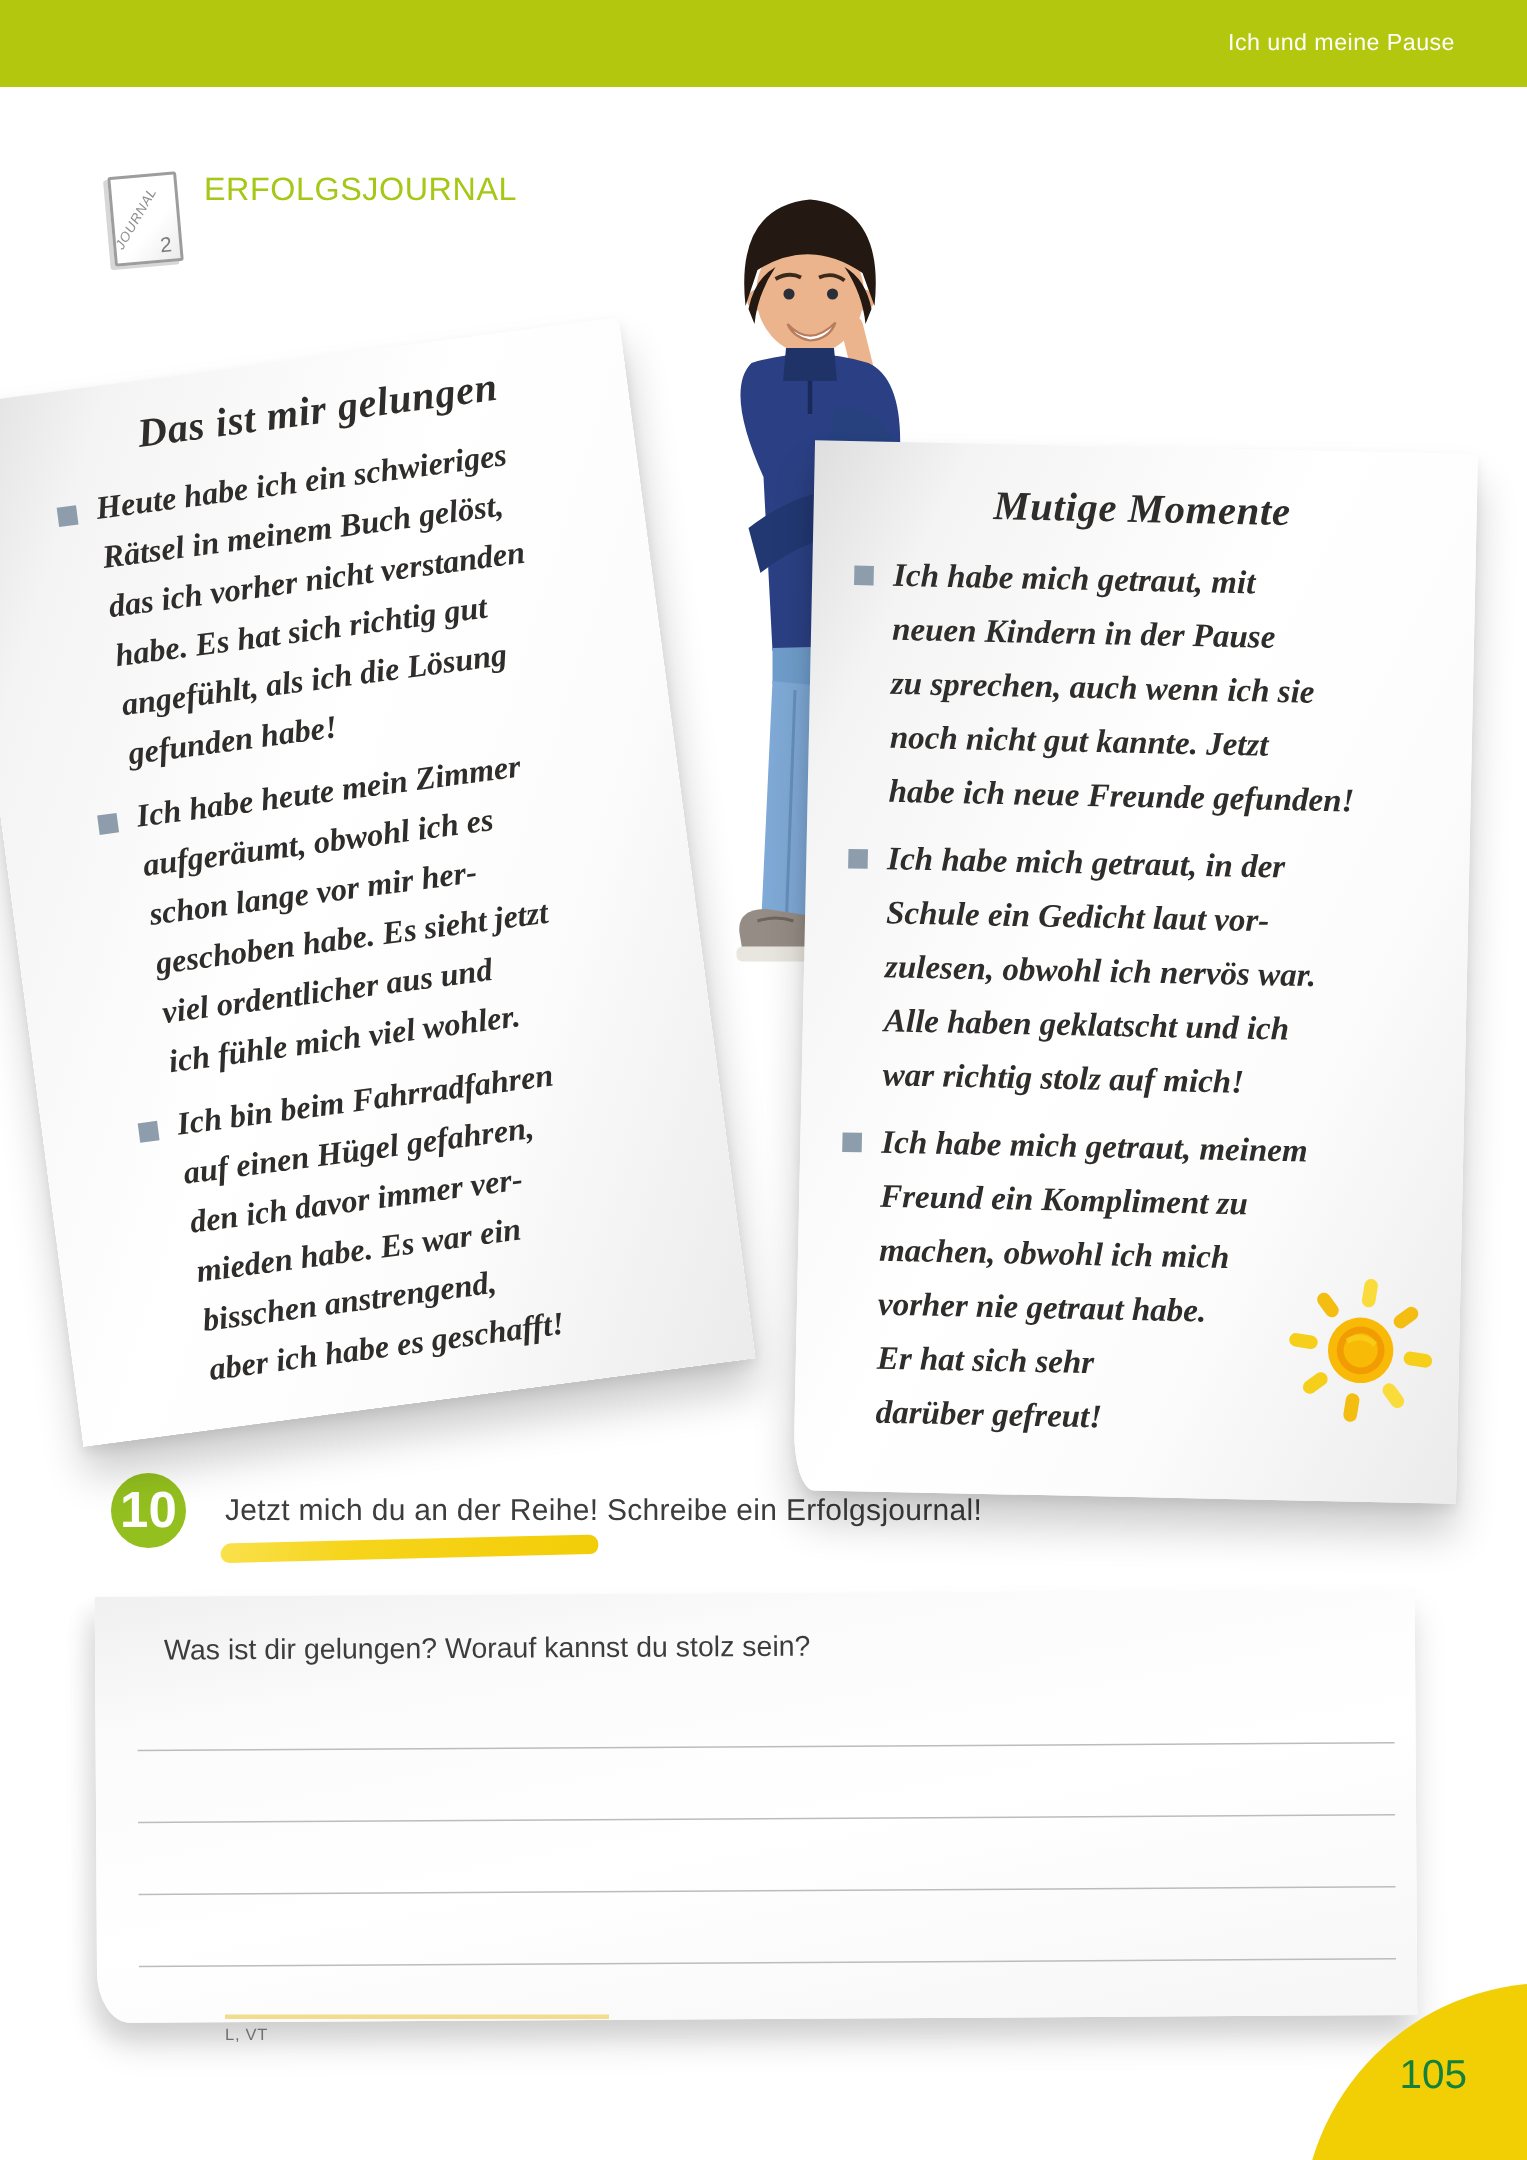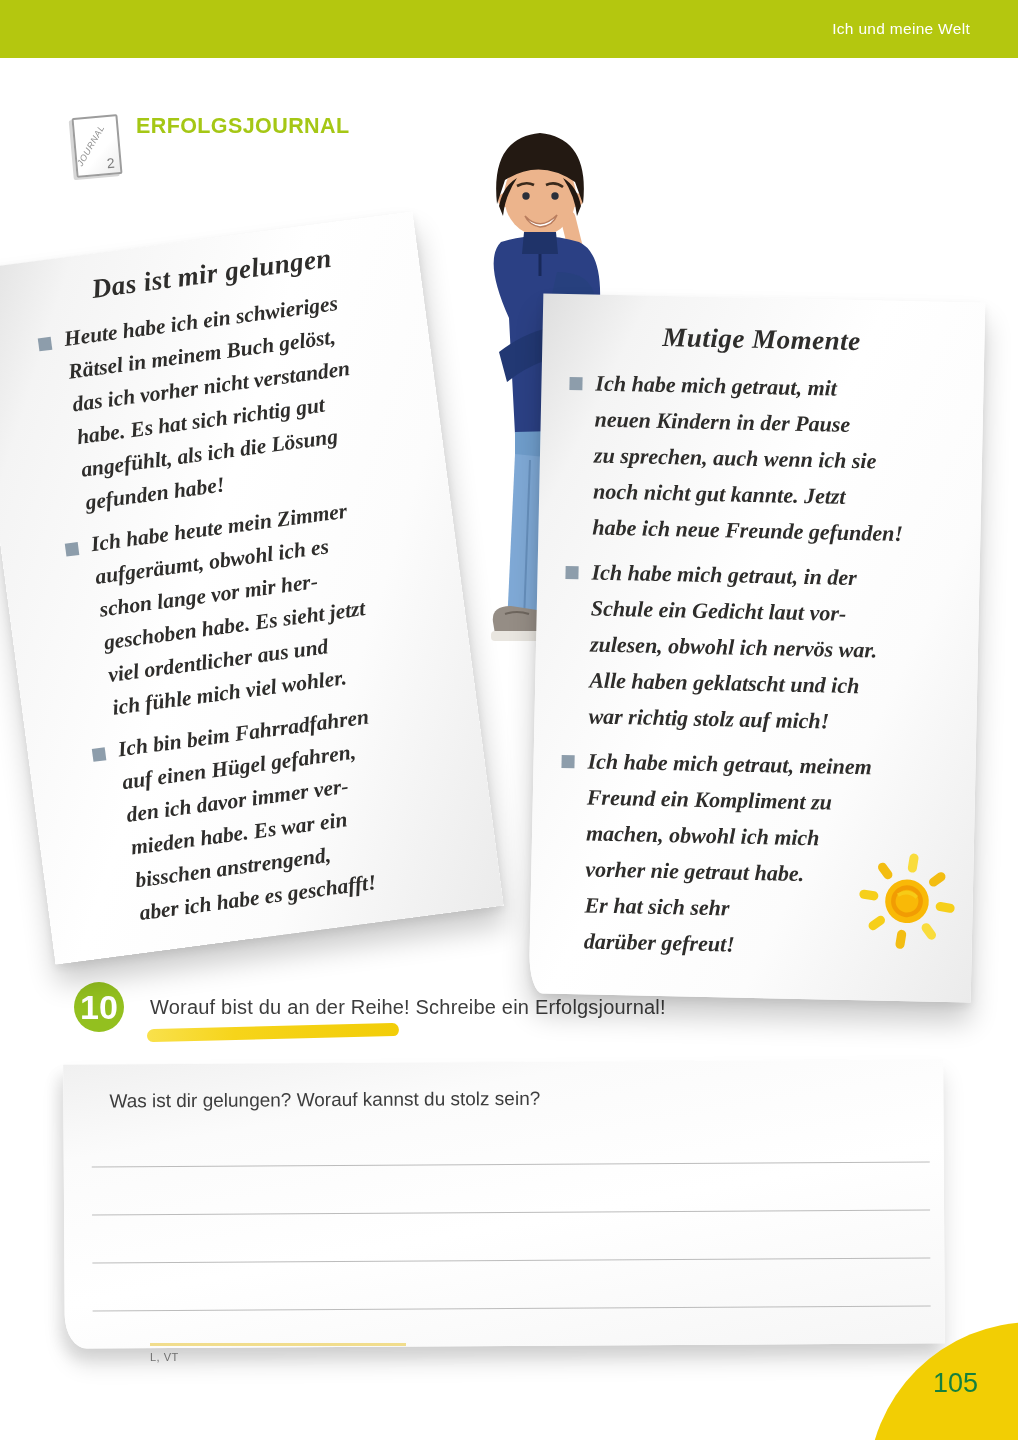--- a/index.html
+++ b/index.html
@@ -42,21 +42,21 @@
     position:absolute;left:-8px;top:22px;
     transform:rotate(-55deg);
     font-size:9px;color:#8f8f8f;letter-spacing:.5px;font-style:italic;
   }
   .journal-icon .jnum{
     position:absolute;right:5px;bottom:2px;
     font-size:14px;color:#7d7d7d;
   }
   .lesson-titles{margin-left:16px;}
   .lesson-title{
-    color:var(--accent-green);font-size:21.5px;font-weight:700;letter-spacing:.4px;
+    color:var(--accent-green);font-size:21.5px;font-weight:400;letter-spacing:.4px;
   }
   .lesson-subtitle{
     color:var(--accent-green);font-size:21.5px;font-weight:500;margin-top:5px;
   }
   
   .note{
     position:absolute;
     background:linear-gradient(115deg,#dedede 0%,#f4f4f4 14%,#ffffff 45%,#fcfcfc 70%,#ebebeb 100%);
     box-shadow:0 20px 28px rgba(0,0,0,.20), 0 4px 8px rgba(0,0,0,.08);
   }
@@ -145,21 +145,21 @@
   }
   .page-number{
     position:absolute;left:933px;top:1368px;
     font-size:27px;color:#15803d;z-index:8;
   }
 </style>
 </head>
 <body>
 
 <div class="header-bar">
-  <div class="chapter">Ich und meine Welt</div>
+  <div class="chapter">Ich und meine Pause</div>
 </div>
 
 <div class="lesson-head">
   <div class="journal-icon">
     <span class="jlabel">JOURNAL</span>
     <span class="jnum">2</span>
   </div>
   <div class="lesson-titles">
     <div class="lesson-title">ERFOLGSJOURNAL</div>
   </div>
@@ -280,21 +280,21 @@
         <rect x="50" y="4" width="10" height="20" rx="5" transform="rotate(315 55 55)" fill="#f3bd12"></rect>
       </g>
       <circle cx="55" cy="55" r="24" fill="#f9b907"></circle>
       <circle cx="55" cy="55" r="15" fill="none" stroke="#ef9303" stroke-width="5" opacity=".75"></circle>
       <path d="M44 50 q10 -8 21 -1" stroke="#f6cf1a" stroke-width="4" fill="none" opacity=".8"></path>
     </svg>
   </div>
 </div>
 
 <div class="task-circle">10</div>
-<div class="task-text">Worauf bist du an der Reihe! Schreibe ein Erfolgsjournal!</div>
+<div class="task-text">Jetzt mich du an der Reihe! Schreibe ein Erfolgsjournal!</div>
 <div class="task-marker"></div>
 
 <div class="worksheet">
   <div class="question">Was ist dir gelungen? Worauf kannst du stolz sein?</div>
   <div class="write-line l1"></div>
   <div class="write-line l2"></div>
   <div class="write-line l3"></div>
   <div class="write-line l4"></div>
 </div>
 

